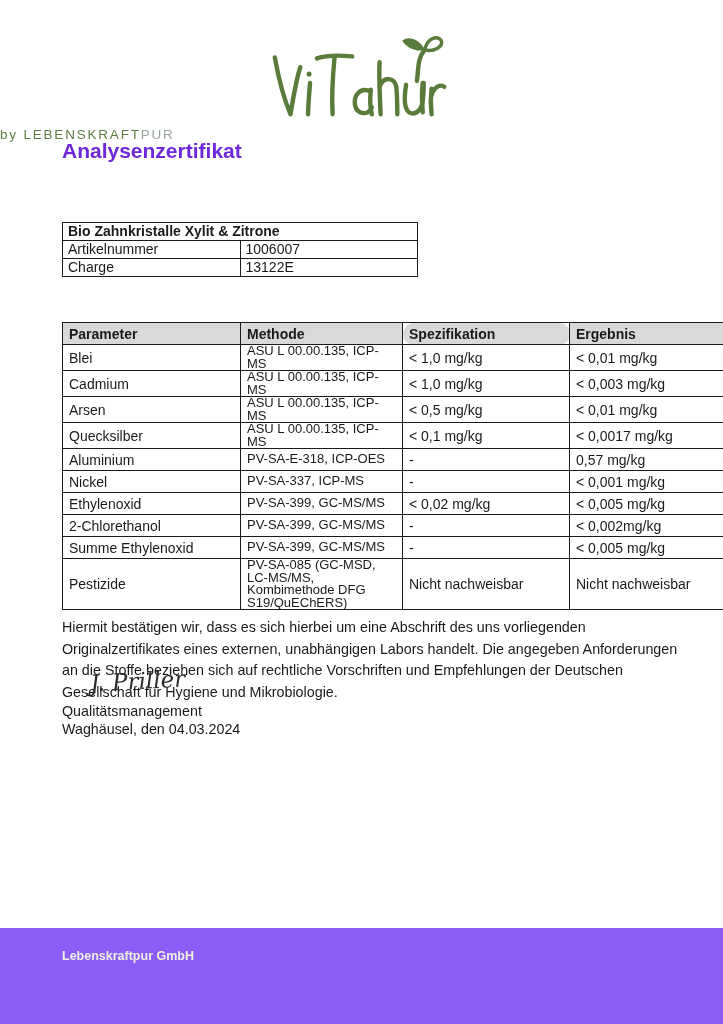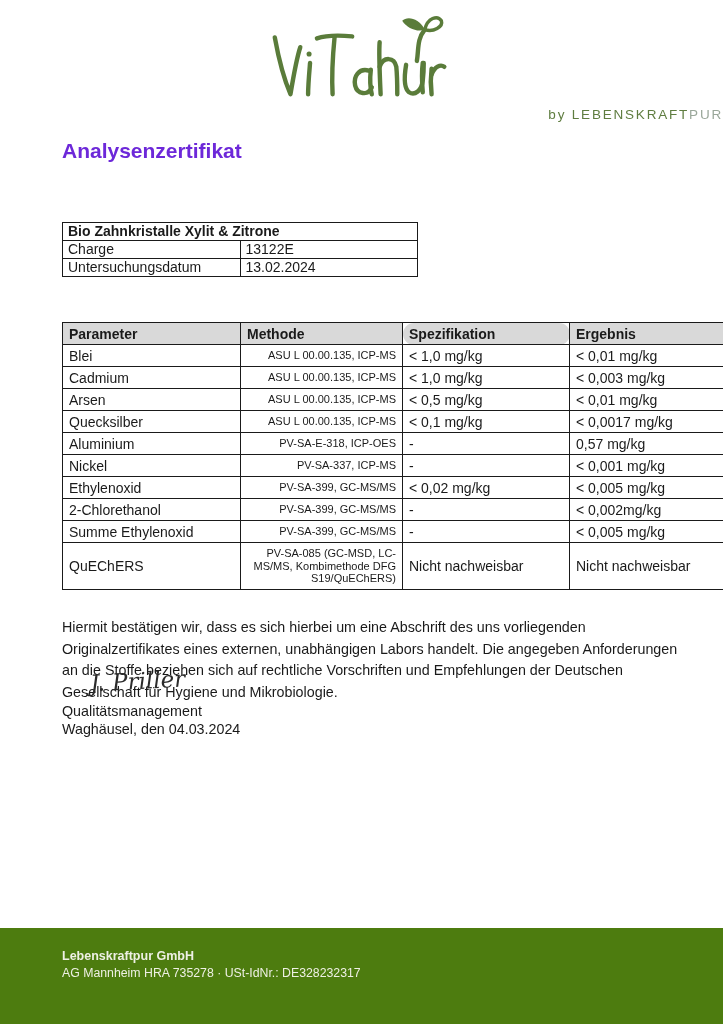--- a/index.html
+++ b/index.html
@@ -4,21 +4,21 @@
 <style>
   html,body { margin:0; padding:0; background:#888; }
   .page {
     position:relative; width:723px; height:1024px; margin:0 auto;
     background:#ffffff; overflow:hidden;
     font-family:"Liberation Sans", sans-serif; color:#1a1a1a;
   }
   .sr-only { position:absolute; width:1px; height:1px; overflow:hidden; clip:rect(0 0 0 0); white-space:nowrap; }
 
   
-  .logo { position:absolute; top:8px; left:0; right:0; text-align:right; }
+  .logo { position:absolute; top:28px; left:0; right:0; text-align:left; }
   .brand-svg { display:block; margin:0 auto; width:192px; height:98px; }
   .byline { margin-top:1px; font-size:13.5px; letter-spacing:1.8px; color:#5f7d40; font-weight:normal; }
   .byline .suffix { color:#9aa79a; }
 
   
   .doc-title { position:absolute; left:62px; top:139px; font-size:21px; font-weight:bold; color:#6d28d9; }
 
   
   .product-table { position:absolute; left:62px; top:222px; width:356px; border-collapse:collapse; table-layout:fixed; }
   .product-table td {
@@ -28,40 +28,40 @@
   .product-table .col-label { width:136px; }
   .product-table .title-cell { font-weight:bold; }
 
   
   .results-table { position:absolute; left:62px; top:322px; width:622px; border-collapse:collapse; table-layout:fixed; }
   .results-table th, .results-table td {
     border:1.5px solid #1a1a1a; text-align:left; vertical-align:middle; padding:0 6px;
   }
   .results-table th { background:#d9d9d9; font-size:14px; font-weight:bold; height:21px; }
   .results-table td { font-size:14px; height:21px;margin-left:16px; }
-  .results-table td.methode { font-size:11px; line-height:12.5px;text-align:right; }
+  .results-table td.methode { font-size:13px; line-height:12.5px; }
   .results-table tr.tall td { height:46px; }
   .col-param { width:165px; } .col-meth { width:149px; } .col-spec { width:154px;border-radius:11px; } .col-erg { width:154px; }
 
   
   .statement { position:absolute; left:62px; top:603px; width:632px; font-size:14.3px; line-height:21.6px; }
 
   
   .signature-name {
     position:absolute; left:90px; top:668px;
     font-family:"DejaVu Serif", serif; font-style:italic; font-size:23px; color:#2b2b2b;
     transform:rotate(-3deg);
   }
   .signature-role { position:absolute; left:62px; top:703px; font-size:14.3px; }
   .signature-date { position:absolute; left:62px; top:721px; font-size:14.3px; }
 
   
   .footer {
     position:absolute; left:0; bottom:0; width:723px; height:96px;
-    background:#4d7c0f; color:#eef0e4; box-sizing:border-box; padding:20px 40px 0 62px;
+    background:#8b5cf6; color:#eef0e4; box-sizing:border-box; padding:20px 40px 0 62px;
   }
   .footer .company { font-weight:bold; font-size:12.5px; line-height:17px; }
   .footer .line { font-size:12.3px; line-height:17px; }
 </style>
 </head>
 <body>
 
 <div class="page">
 
   <div class="logo">
@@ -96,26 +96,26 @@
   </div>
 
   <div class="doc-title">Analysenzertifikat</div>
 
   <table class="product-table">
     <tbody>
       <tr>
         <td colspan="2" class="title-cell">Bio Zahnkristalle Xylit &amp; Zitrone</td>
       </tr>
       <tr>
+        <td class="col-label">Artikelnummer</td>
+        <td>1006007</td>
+      </tr>
+      <tr>
         <td class="col-label">Charge</td>
         <td>13122E</td>
-      </tr>
-      <tr>
-        <td class="col-label">Untersuchungsdatum</td>
-        <td>13.02.2024</td>
       </tr>
     </tbody>
   </table>
 
   <table class="results-table">
     <thead>
       <tr>
         <th class="col-param">Parameter</th>
         <th class="col-meth">Methode</th>
         <th class="col-spec">Spezifikation</th>
@@ -171,32 +171,31 @@
         <td>-</td>
         <td>&lt; 0,002mg/kg</td>
       </tr>
       <tr>
         <td>Summe Ethylenoxid</td>
         <td class="methode">PV-SA-399, GC-MS/MS</td>
         <td>-</td>
         <td>&lt; 0,005 mg/kg</td>
       </tr>
       <tr class="tall">
-        <td>QuEChERS</td>
+        <td>Pestizide</td>
         <td class="methode">PV-SA-085 (GC-MSD, LC-MS/MS, Kombimethode DFG S19/QuEChERS)</td>
         <td>Nicht nachweisbar</td>
         <td>Nicht nachweisbar</td>
       </tr>
     </tbody>
   </table>
 
   <p class="statement">Hiermit bestätigen wir, dass es sich hierbei um eine Abschrift des uns vorliegenden Originalzertifikates eines externen, unabhängigen Labors handelt. Die angegeben Anforderungen an die Stoffe beziehen sich auf rechtliche Vorschriften und Empfehlungen der Deutschen Gesellschaft für Hygiene und Mikrobiologie.</p>
 
   <div class="signature-name">J. Priller</div>
   <div class="signature-role">Qualitätsmanagement</div>
   <div class="signature-date">Waghäusel, den 04.03.2024</div>
 
   <div class="footer">
     <div class="company">Lebenskraftpur GmbH</div>
-    <div class="line">AG Mannheim HRA 735278 · USt-IdNr.: DE328232317</div>
   </div>
 
 </div>
 
 </body></html>

